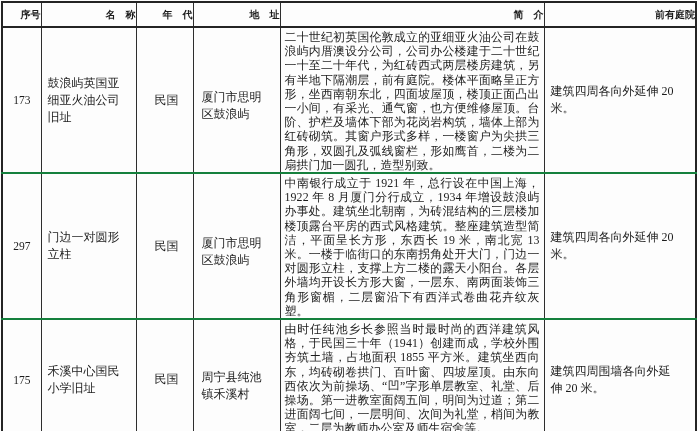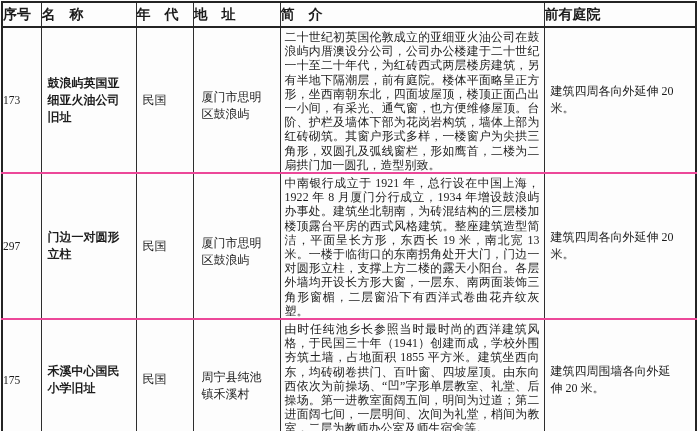--- a/index.html
+++ b/index.html
@@ -20,47 +20,46 @@
     border: 2px solid #242424;
     background: #fdfdfd;
   }
   .doc-table th, .doc-table td {
     border: 1px solid #2e2e2e;
     padding: 0;
     overflow: hidden;
   }
   .doc-table th {
     height: 23px;
-    font-size: 14px;
+    font-size: 10px;
     font-weight: bold;
-    text-align: left;
+    text-align: right;
     vertical-align: middle;
     border-bottom: 2px solid #242424;
     white-space: nowrap;
   }
   .doc-table tr.data-row td {
-    border-bottom: 2px solid #ec4899;
+    border-bottom: 2px solid #15803d;
   }
   td.cell-no {
-    text-align: left;
+    text-align: center;
     vertical-align: middle;
     font-size: 11.5px;
     font-family: "Liberation Serif", "DejaVu Serif", serif;
   }
   td.cell-name {
     vertical-align: middle;
     font-size: 12px;
     padding: 0 5px 0 6px;
     line-height: 17px;
-    font-weight: bold;
   }
   td.cell-era {
     vertical-align: middle;
     font-size: 12px;
-    padding-left: 6px;
+    padding-left: 18px;
   }
   td.cell-addr {
     vertical-align: middle;
     font-size: 12px;
     padding: 12px 7px 0 8px;
     line-height: 17px;
   }
   td.cell-intro {
     vertical-align: top;
     font-size: 11.9px;

